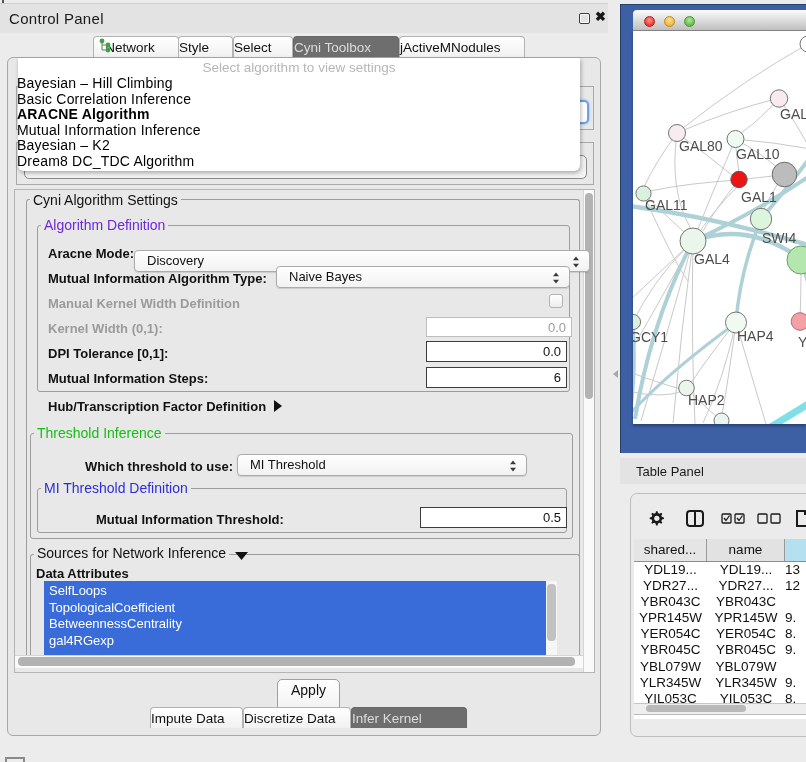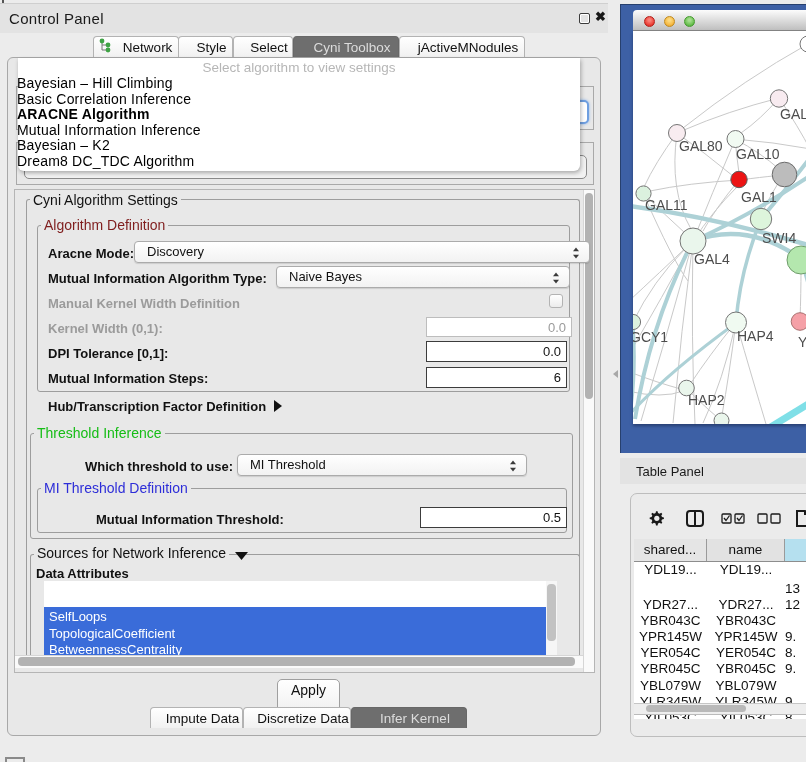--- a/index.html
+++ b/index.html
@@ -17,21 +17,21 @@
 .spin { position:absolute; right:10px; top:5px; width:6px; height:12px; }
 .fld {
   position:absolute; background:#fff; font-size:13px; color:#111;
   text-align:right; padding-right:5px; line-height:19px;
 }
 .grp { position:absolute; border:1px solid #9d9d9d; border-radius:3px; }
 .grp-t { position:absolute; top:-8px; background:#e8e8e8; font-size:14px; padding:0 3px; white-space:nowrap; }
 .tab {
   position:absolute; top:36px; height:21px; background:linear-gradient(#ffffff,#f1f1f1);
   border:1px solid #b3b3b3; border-bottom:none; border-radius:4px 4px 0 0;
-  font-size:13.5px; color:#111; text-align:center; line-height:22px; white-space:nowrap;padding-left:12px;
+  font-size:13.5px; color:#111; text-align:left; line-height:22px; white-space:nowrap;
 }
 .tab.sel { background:#6e6e6e; color:#dcdcdc; border-color:#686868; }
 .popitem { position:absolute; left:17px; font-size:14px; letter-spacing:0.2px; color:#000; white-space:nowrap; }
 </style>
 </head>
 <body>
 
 <div class="abs" style="left:0;top:3px;width:608px;height:30px;background:#e3e3e3;border-top:1px solid #cfcfcf;"></div>
 <div class="abs" style="left:2px;top:0;width:2px;height:3px;background:#555;"></div>
 <div class="abs" style="left:9px;top:10px;font-size:15px;letter-spacing:0.3px;color:#1a1a1a;">Control Panel</div>
@@ -62,24 +62,24 @@
 <div class="abs" style="left:583px;top:190px;width:11px;height:482px;background:#fafafa;border-left:1px solid #d6d6d6;"></div>
 <div class="abs" style="left:585px;top:193px;width:8px;height:206px;background:#b2b2b2;border-radius:4px;"></div>
 
 <div class="abs" style="left:15px;top:655px;width:568px;height:13px;background:#fafafa;border-top:1px solid #d6d6d6;"></div>
 <div class="abs" style="left:18px;top:657px;width:557px;height:9px;background:#b2b2b2;border-radius:4px;"></div>
 
 <div class="abs" style="left:26px;top:199px;width:554px;height:456px;border:1px solid #9d9d9d;border-bottom:none;border-radius:3px 3px 0 0;"></div>
 <div class="abs" style="left:30px;top:192px;background:#e8e8e8;font-size:14px;padding:0 3px;color:#111;">Cyni Algorithm Settings</div>
 
 <div class="grp" style="left:37px;top:225px;width:533px;height:167px;"></div>
-<div class="grp-t" style="left:41px;top:217px;color:#7f1d1d;">Algorithm Definition</div>
+<div class="grp-t" style="left:41px;top:217px;color:#6d28d9;">Algorithm Definition</div>
 
 <div class="lbl abs" style="left:48px;top:246px;">Aracne Mode:</div>
-<div class="combo" style="left:134px;top:241px;width:456px;">Discovery
+<div class="combo" style="left:134px;top:250px;width:456px;">Discovery
   <svg class="spin" viewBox="0 0 7 13">
       <path d="M3.5 0 L7 4.5 L0 4.5 Z" fill="#3a3a3a"></path>
       <path d="M3.5 13 L0 8.5 L7 8.5 Z" fill="#3a3a3a"></path>
     </svg>
 </div>
 <div class="lbl abs" style="left:48px;top:271px;">Mutual Information Algorithm Type:</div>
 <div class="combo" style="left:276px;top:266px;width:294px;">Naive Bayes
   <svg class="spin" viewBox="0 0 7 13">
       <path d="M3.5 0 L7 4.5 L0 4.5 Z" fill="#3a3a3a"></path>
       <path d="M3.5 13 L0 8.5 L7 8.5 Z" fill="#3a3a3a"></path>
@@ -116,21 +116,21 @@
 <div class="fld" style="left:420px;top:507px;width:147px;height:21px;border:1px solid #3c3c3c;">0.5</div>
 
 <div class="abs" style="left:30px;top:554px;width:550px;height:101px;border:1px solid #9d9d9d;border-bottom:none;border-radius:3px 3px 0 0;"></div>
 <div class="abs" style="left:34px;top:545px;background:#e8e8e8;font-size:14px;padding:0 3px;color:#111;">Sources for Network Inference</div>
 <svg class="abs" style="left:235px;top:551px;" width="13" height="9" viewBox="0 0 13 9">
     <path d="M0 1 L13 1 L6.5 9 Z" fill="#111"></path>
   </svg>
 <div class="abs" style="left:36px;top:566px;font-size:13px;font-weight:bold;color:#111;">Data Attributes</div>
 
 <div class="abs" style="left:44px;top:581px;width:513px;height:74px;background:#fff;overflow:hidden;">
-  <div style="background:#3a6cd9;color:#fff;font-size:13px;height:74px;padding-top:2px;margin-top:26px;">
+  <div style="background:#3a6cd9;color:#fff;font-size:13px;height:74px;padding-top:2px;">
     <div style="height:16.5px;padding-left:5px;">SelfLoops</div>
     <div style="height:16.5px;padding-left:5px;">TopologicalCoefficient</div>
     <div style="height:16.5px;padding-left:5px;">BetweennessCentrality</div>
     <div style="height:16.5px;padding-left:5px;">gal4RGexp</div>
   </div>
 </div>
 <div class="abs" style="left:546px;top:581px;width:11px;height:74px;background:#f6f6f6;"></div>
 <div class="abs" style="left:547px;top:584px;width:9px;height:57px;background:#c2c2c2;border-radius:4px;"></div>
 
 <div class="abs" style="left:277px;top:679px;width:63px;height:36px;border:1px solid #9f9f9f;border-radius:5px;background:linear-gradient(#fff,#efefef);font-size:14px;text-align:center;line-height:21px;color:#111;">Apply</div>
@@ -259,21 +259,21 @@
 <div class="abs" style="left:634px;top:539px;width:172px;height:180px;background:#fff;overflow:hidden;font-size:13.5px;color:#111;">
   <div style="display:flex;height:23px;border-bottom:1px solid #8d8d8d;">
     <div style="width:73px;background:#e5e5e5;border-right:1px solid #9a9a9a;text-align:center;line-height:22px;">shared...</div>
     <div style="width:78px;background:#e2e2e2;border-right:1px solid #9a9a9a;text-align:center;line-height:22px;">name</div>
     <div style="flex:1;background:#b5e0ef;text-align:center;line-height:22px;">&nbsp;</div>
   </div>
   <div style="line-height:16.1px;">
     <div style="display:flex;">
         <div style="width:73px;text-align:center;">YDL19...</div>
         <div style="width:78px;text-align:center;">YDL19...</div>
-        <div style="flex:1;margin-top:19px;">13</div>
+        <div style="flex:1;">13</div>
       </div>
     <div style="display:flex;">
         <div style="width:73px;text-align:center;">YDR27...</div>
         <div style="width:78px;text-align:center;">YDR27...</div>
         <div style="flex:1;">12</div>
       </div>
     <div style="display:flex;">
         <div style="width:73px;text-align:center;">YBR043C</div>
         <div style="width:78px;text-align:center;">YBR043C</div>
         <div style="flex:1;"></div>

